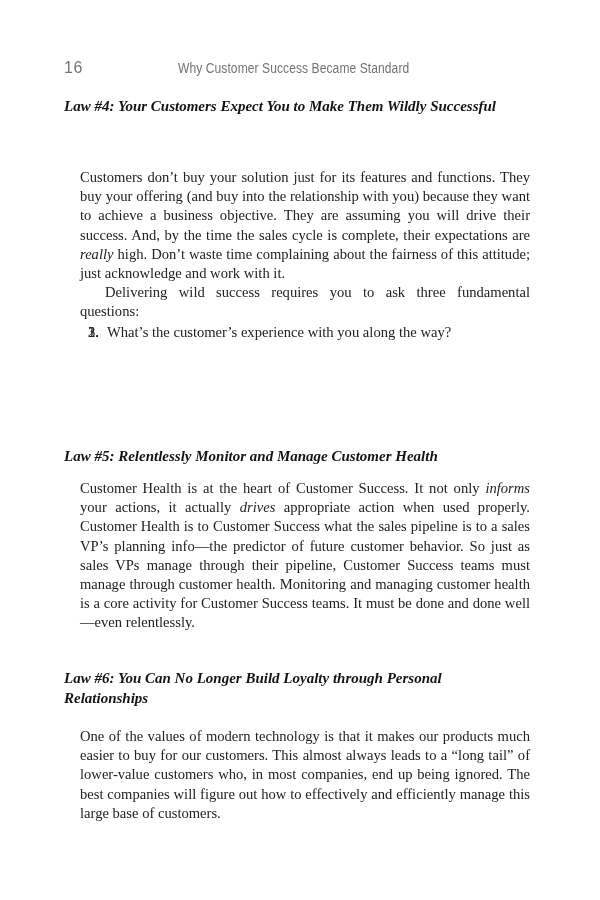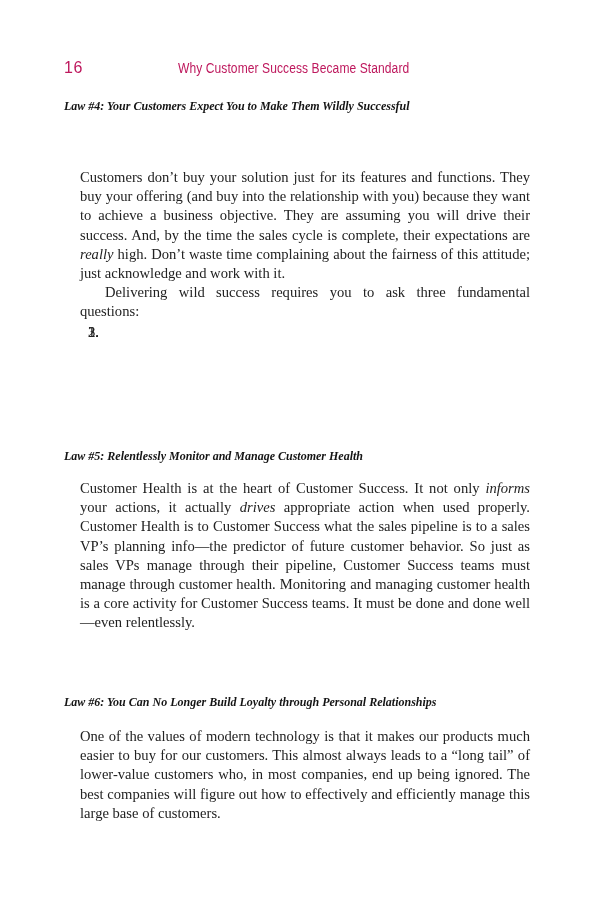--- a/index.html
+++ b/index.html
@@ -1,27 +1,27 @@
 <!DOCTYPE html>
 <html><head>
   <meta charset="utf-8">
   <style>
     html, body { margin: 0; padding: 0; background: #ffffff; }
     body { width: 600px; height: 900px; position: relative; overflow: hidden; color: #1e1e1e; }
     .page { position: absolute; left: 64px; top: 0; width: 450px; }
     .running-head {
       position: absolute; top: 59px; left: 0; width: 450px; height: 20px;
-      font-family: "Liberation Sans", sans-serif; font-size: 14px; color: #be185d;
+      font-family: "Liberation Sans", sans-serif; font-size: 14px; color: #737373;
     }
     .page-number { position: absolute; left: 0; top: 0; font-size: 16px; letter-spacing: 0.5px; }
     .running-title { position: absolute; left: 114px; top: 1px; font-size: 14px; transform: scaleX(0.86); transform-origin: left top; letter-spacing: 0.1px; }
     .heading {
       position: absolute; left: 0; width: 450px;
       font-family: "Liberation Serif", serif; font-style: italic; font-weight: bold;
-      font-size: 12px; line-height: 20px; color: #141414; margin: 0;
+      font-size: 15px; line-height: 20px; color: #141414; margin: 0;
     }
     .para {
       position: absolute; left: 0; width: 450px; margin: 16px;
       font-family: "Liberation Serif", serif; font-size: 14.6px; line-height: 19.2px;
       text-align: justify; color: #222;
     }
     .para.indent { text-indent: 25px; }
     .list { position: absolute; left: 0; width: 450px; margin: 0; padding: 0; list-style: none;
       font-family: "Liberation Serif", serif; font-size: 14.6px; line-height: 19.2px; color: #222; }
     .list li { position: relative; padding-left: 43px; padding-right: 4px; text-align: justify; }
@@ -36,21 +36,21 @@
     <span class="page-number">16</span>
     <span class="running-title">Why Customer Success Became Standard</span>
   </div>
 
   <h2 class="heading" style="top:96px;">Law #4: Your Customers Expect You to Make Them Wildly Successful</h2>
   <p class="para" style="top:152px;"><span>Customers don’t buy your solution just for its features and functions. They buy your offering (and buy into the relationship with you) because they want to achieve a business objective. They are assuming you will drive their success. And, by the time the sales cycle is complete, their expectations are </span><em>really</em><span> high. Don’t waste time complaining about the fairness of this attitude; just acknowledge and work with it.</span></p>
   <p class="para indent" style="top:267px;">Delivering wild success requires you to ask three fundamental questions:</p>
   <ol class="list" style="top:323px;">
     <li><span class="num">1.</span></li>
     <li><span class="num">2.</span></li>
-    <li><span class="num">3.</span></li>
+    <li><span class="num">3.</span><span>What’s the customer’s experience with you along the way?</span></li>
   </ol>
 
   <h2 class="heading" style="top:424px;margin-top:22px;">Law #5: Relentlessly Monitor and Manage Customer Health</h2>
   <p class="para" style="top:463px;"><span>Customer Health is at the heart of Customer Success. It not only </span><em>informs</em><span> your actions, it actually </span><em>drives</em><span> appropriate action when used properly. Customer Health is to Customer Success what the sales pipeline is to a sales VP’s planning info—the predictor of future customer behavior. So just as sales VPs manage through their pipeline, Customer Success teams must manage through customer health. Monitoring and managing customer health is a core activity for Customer Success teams. It must be done and done well—even relentlessly.</span></p>
 
-  <h2 class="heading" style="top:692px;">Law #6: You Can No Longer Build Loyalty through Personal Relationships</h2>
+  <h2 class="heading" style="top:668px;">Law #6: You Can No Longer Build Loyalty through Personal Relationships</h2>
   <p class="para" style="top:711px;">One of the values of modern technology is that it makes our products much easier to buy for our customers. This almost always leads to a “long tail” of lower-value customers who, in most companies, end up being ignored. The best companies will figure out how to effectively and efficiently manage this large base of customers.</p>
 </div>
 
 </body></html>

